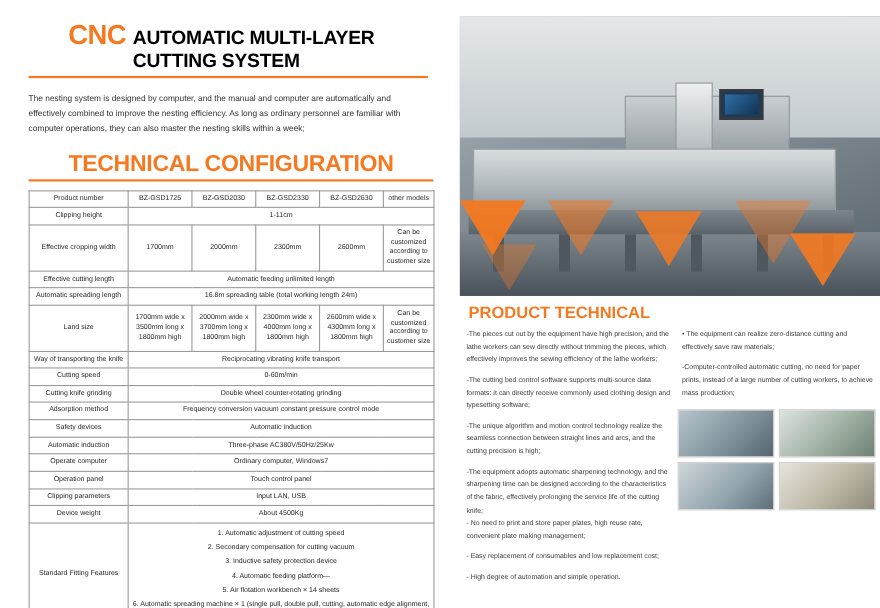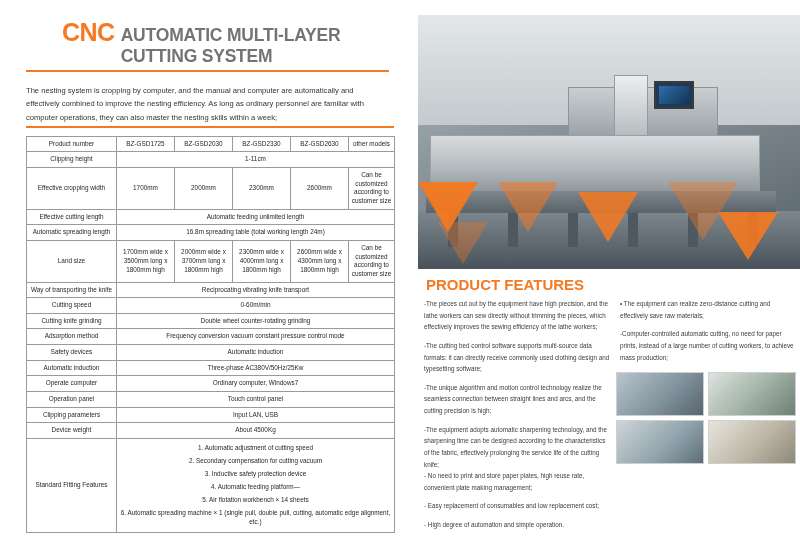--- a/index.html
+++ b/index.html
@@ -19,21 +19,21 @@
     position: absolute; left: 0; top: 0; width: 418px; height: 553px;
     padding: 18px 12px 6px 26px;
   }
   .title-row { display: flex; align-items: baseline; gap: 6px; }
   .title-cnc {
     font-size: 25px; font-weight: bold; color: #f47920; letter-spacing: -0.5px;
     font-family: "Liberation Sans", sans-serif;
     margin-left: 36px;
   }
   .title-rest {
-    font-size: 17.5px; font-weight: bold; color: #737373; letter-spacing: -0.2px;
+    font-size: 17.5px; font-weight: bold; color: #000000; letter-spacing: -0.2px;
   }
   .title-underline {
     margin-top: 3px; height: 2px; background: #f47920; width: 363px;
   }
   .intro {
     margin-top: 12px; width: 363px;
     font-size: 7.6px; line-height: 1.75; color: #333; text-align: left;
   }
   .section-heading {
     margin-top: 14px;
@@ -153,22 +153,23 @@
 <div class="page">
 
   <div class="left-col">
 
     <div class="title-row">
       <span class="title-cnc">CNC</span>
       <span class="title-rest">AUTOMATIC MULTI-LAYER CUTTING SYSTEM</span>
     </div>
     <div class="title-underline"></div>
 
-    <div class="intro">The nesting system is cropping by computer, and the manual and computer are automatically and effectively combined to improve the nesting efficiency. As long as ordinary personnel are familiar with computer operations, they can also master the nesting skills within a week;</div>
-
+    <div class="intro">The nesting system is designed by computer, and the manual and computer are automatically and effectively combined to improve the nesting efficiency. As long as ordinary personnel are familiar with computer operations, they can also master the nesting skills within a week;</div>
+
+    <div class="section-heading">TECHNICAL CONFIGURATION</div>
     <div class="heading-rule"></div>
 
     <table class="spec">
       <colgroup>
         <col style="width:90px">
           <col style="width:58px">
           <col style="width:58px">
         <col style="width:58px">
           <col style="width:58px">
           <col style="width:46px">
@@ -291,21 +292,21 @@
 
     <svg class="arrow-band" width="382" height="120" style="position:absolute;left:0;top:182px">
       <polygon points="0,0 60,0 30,50" fill="#f47920" opacity="0.95"></polygon>
       <polygon points="80,0 140,0 110,50" fill="#f47920" opacity="0.55"></polygon>
       <polygon points="160,10 220,10 190,60" fill="#f47920" opacity="0.85"></polygon>
       <polygon points="250,0 320,0 285,58" fill="#f47920" opacity="0.4"></polygon>
       <polygon points="300,30 360,30 330,78" fill="#f47920" opacity="0.9"></polygon>
       <polygon points="20,40 70,40 45,82" fill="#f47920" opacity="0.35"></polygon>
     </svg>
 
-    <div class="features-title">PRODUCT FEATURES</div>
+    <div class="features-title">PRODUCT TECHNICAL</div>
 
     <div class="features-wrap">
       <div class="feat-col feat-left">
         <p>-The pieces cut out by the equipment have high precision, and the lathe workers can sew directly without trimming the pieces, which effectively improves the sewing efficiency of the lathe workers;</p>
         <p>-The cutting bed control software supports multi-source data formats: it can directly receive commonly used clothing design and typesetting software;</p>
         <p>-The unique algorithm and motion control technology realize the seamless connection between straight lines and arcs, and the cutting precision is high;</p>
         <p>-The equipment adopts automatic sharpening technology, and the sharpening time can be designed according to the characteristics of the fabric, effectively prolonging the service life of the cutting knife;</p>
       </div>
       <div class="feat-col feat-right">
         <p>• The equipment can realize zero-distance cutting and effectively save raw materials;</p>

